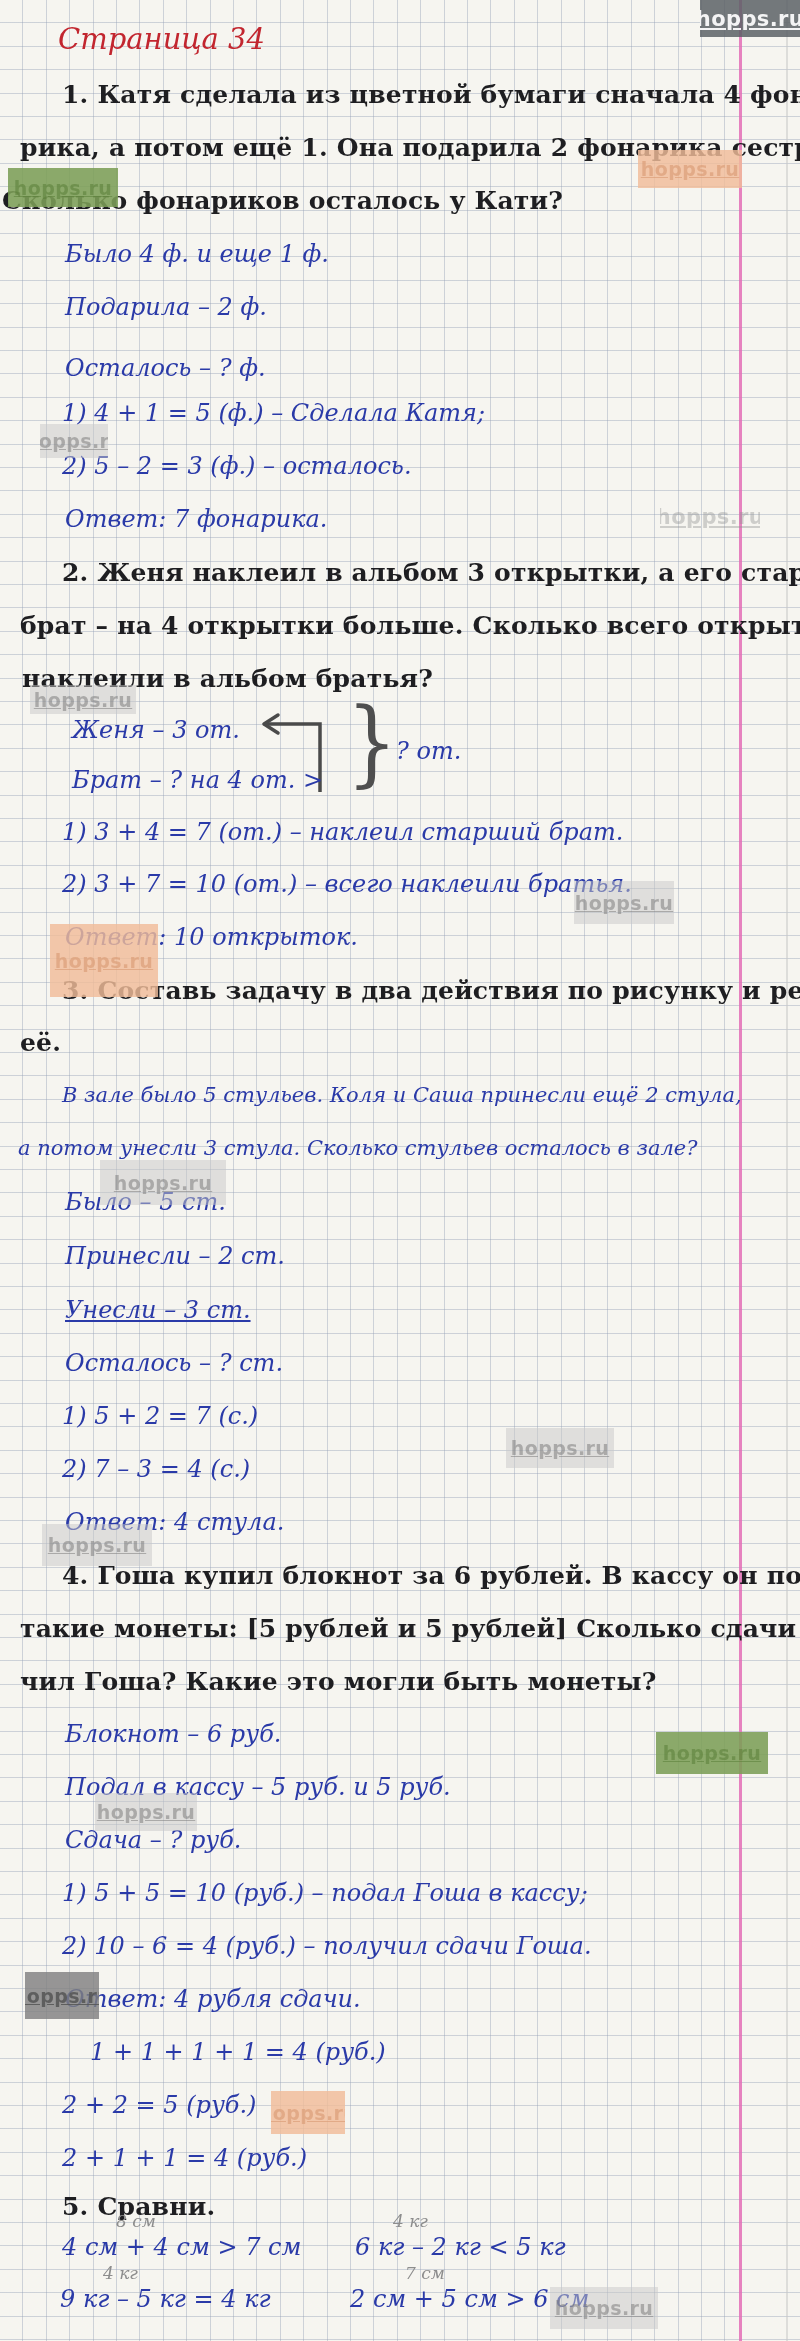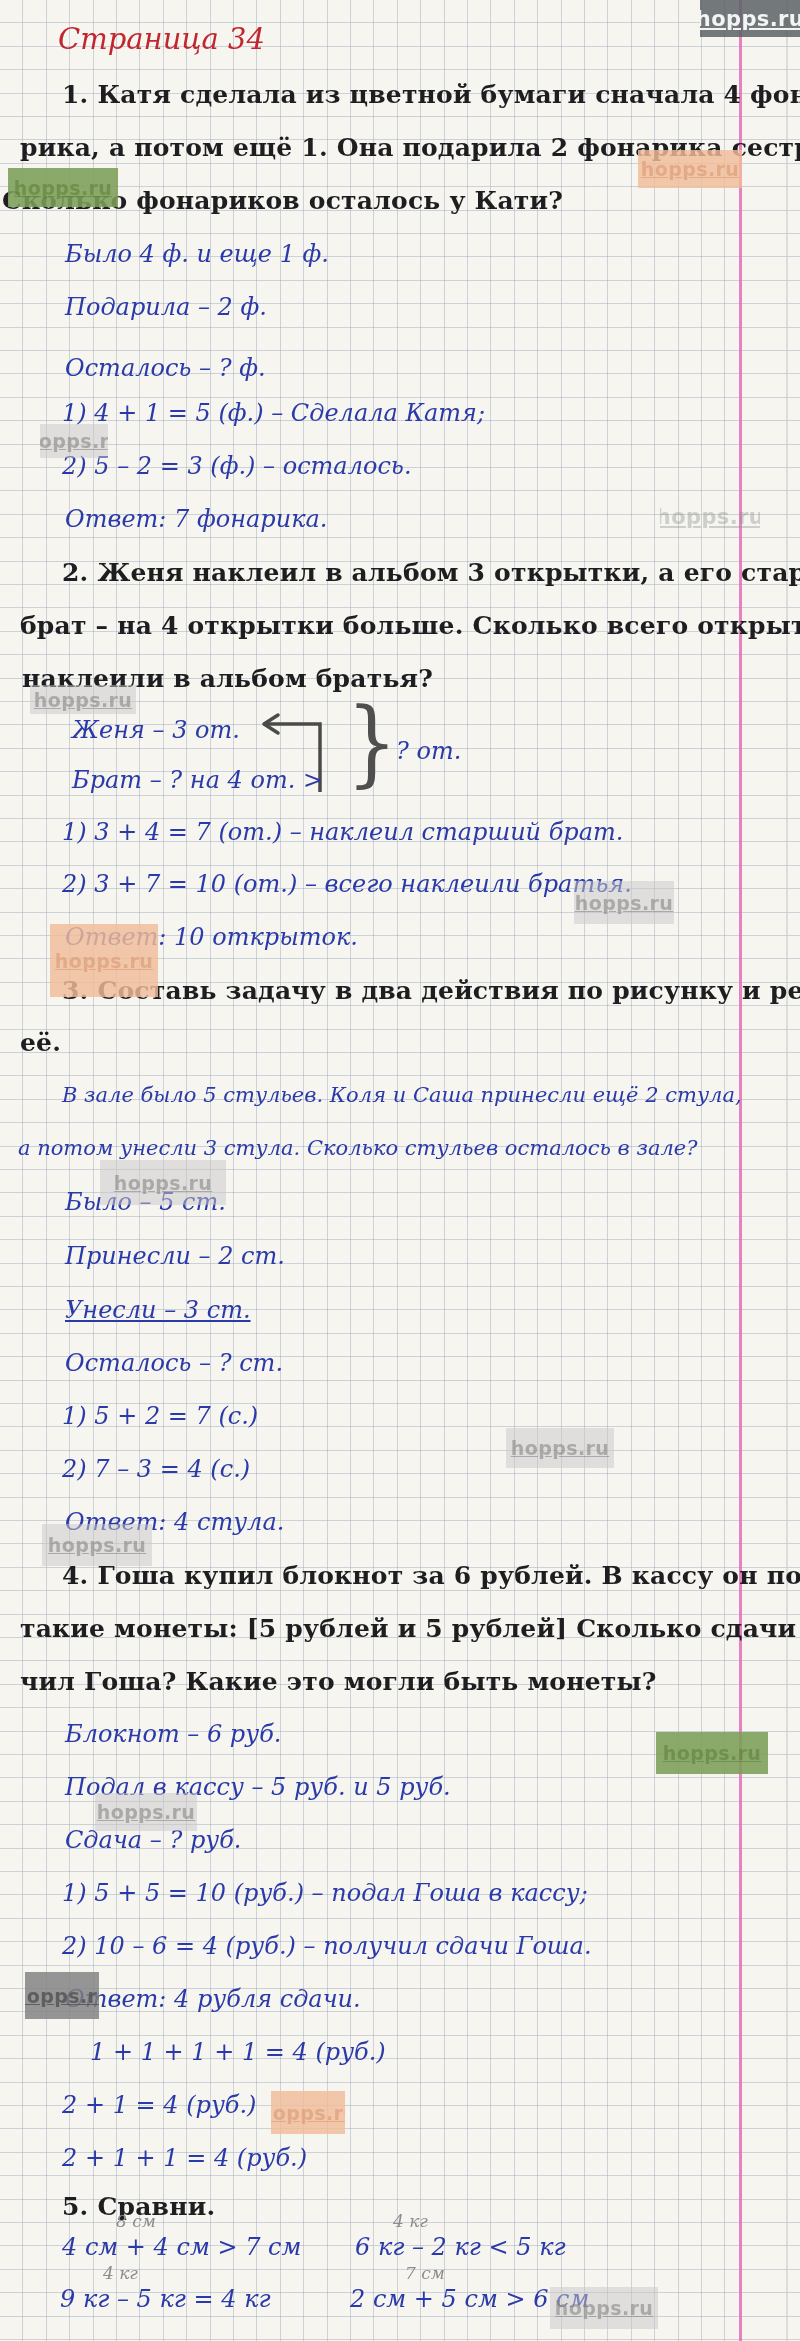--- a/index.html
+++ b/index.html
@@ -83,21 +83,21 @@
       <div class="line black" style="left: 62px; top: 1561px;">4. Гоша купил блокнот за 6 рублей. В кассу он подал</div>
       <div class="line black" style="left: 20px; top: 1614px;">такие монеты: [5 рублей и 5 рублей] Сколько сдачи полу-</div>
       <div class="line black" style="left: 20px; top: 1667px;">чил Гоша? Какие это могли быть монеты?</div>
       <div class="line blue" style="left: 65px; top: 1720px;">Блокнот – 6 руб.</div>
       <div class="line blue" style="left: 65px; top: 1773px;">Подал в кассу – 5 руб. и 5 руб.</div>
       <div class="line blue" style="left: 65px; top: 1826px;">Сдача – ? руб.</div>
       <div class="line blue" style="left: 62px; top: 1879px;">1) 5 + 5 = 10 (руб.) – подал Гоша в кассу;</div>
       <div class="line blue" style="left: 62px; top: 1932px;">2) 10 – 6 = 4 (руб.) – получил сдачи Гоша.</div>
       <div class="line blue" style="left: 65px; top: 1985px;">Ответ: 4 рубля сдачи.</div>
       <div class="line blue" style="left: 62px; top: 2038px; margin-left: 28px;">1 + 1 + 1 + 1 = 4 (руб.)</div>
-      <div class="line blue" style="left: 62px; top: 2091px;">2 + 1 = 4 (руб.)</div>
+      <div class="line blue" style="left: 62px; top: 2091px;">2 + 2 = 5 (руб.)</div>
       <div class="line blue" style="left: 62px; top: 2144px;">2 + 1 + 1 = 4 (руб.)</div>
       <div class="line black" style="left: 62px; top: 2192px;">5. Сравни.</div>
       <div class="line pencil" style="left: 116px; top: 2211px;">8 см</div>
       <div class="line blue" style="left: 62px; top: 2233px;">4 см + 4 см &gt; 7 см</div>
       <div class="line pencil" style="left: 103px; top: 2263px;">4 кг</div>
       <div class="line blue" style="left: 60px; top: 2285px; font-style: italic;">9 кг – 5 кг = 4 кг</div>
       <div class="line pencil" style="left: 393px; top: 2211px;">4 кг</div>
       <div class="line blue" style="left: 355px; top: 2233px;">6 кг – 2 кг &lt; 5 кг</div>
       <div class="line pencil" style="left: 405px; top: 2263px;">7 см</div>
       <div class="line blue" style="left: 350px; top: 2285px;">2 см + 5 см &gt; 6 см</div>

